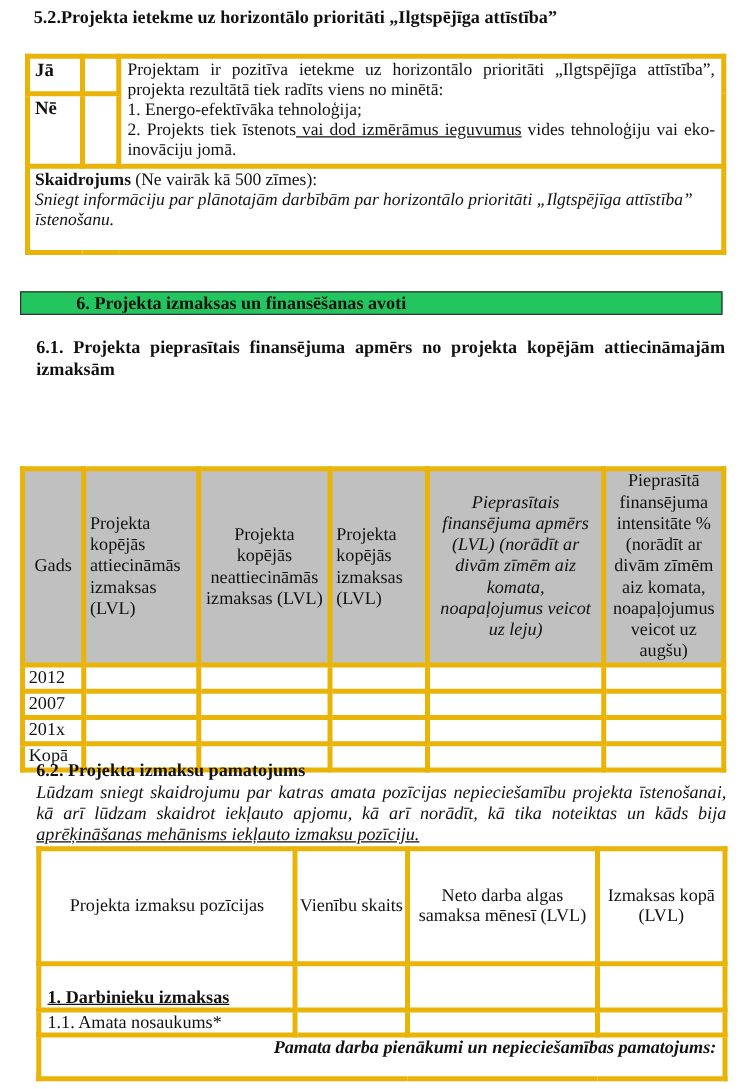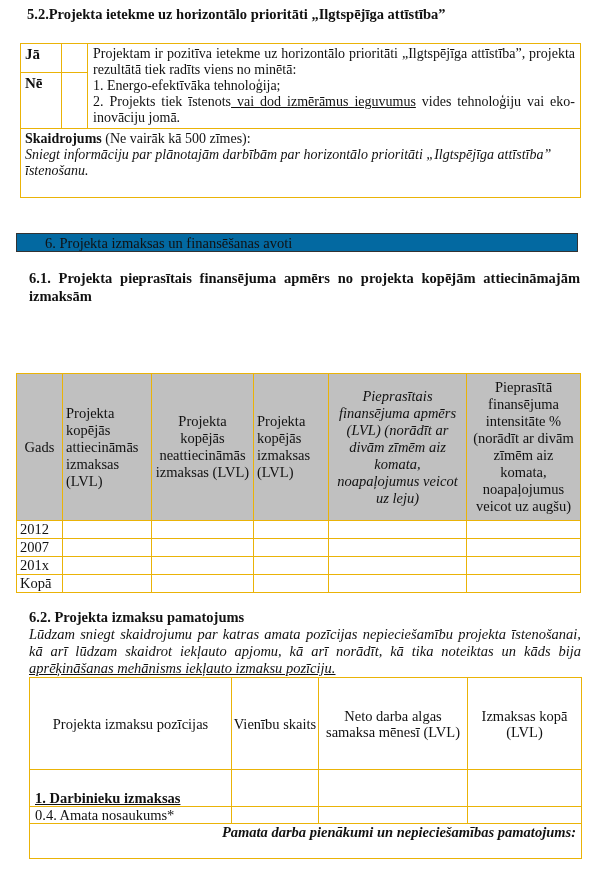--- a/index.html
+++ b/index.html
@@ -1,30 +1,30 @@
 <!DOCTYPE html>
 <html><head>
 <meta charset="utf-8">
 <style>
   html, body { margin:0; padding:0; background:#ffffff; }
   body { width:600px; height:871px; position:relative; overflow:hidden;
          font-family:"Liberation Serif", serif; color:#111; }
   .abs { position:absolute; }
   .h-bold { font-weight:bold; font-size:14.5px; }
   table { border-collapse:collapse; position:absolute; }
-  td, th { border:1px solid #eab308; padding:0; vertical-align:top; }
+  td, th { border:4px solid #eab308; padding:0; vertical-align:top; }
   .t1 td { font-size:14px; line-height:16px; }
   .t1 .lbl { font-weight:bold; font-size:15px; padding:2px 4px; }
   .t1 .txt { padding:2px 5px; text-align:justify; }
   .u { text-decoration:underline; }
   .sk { padding:2px 4px; font-size:15px; line-height:19px; }
   .sk b { font-weight:bold; }
   .it { font-style:italic; }
-  .bar { left:16px; top:233px; width:562px; height:19px; background:#0369a1;
-         border:1px solid #333; font-weight:normal; font-size:14.5px; line-height:19px; box-sizing:border-box; padding-left:28px; }
+  .bar { left:16px; top:233px; width:562px; height:19px; background:#22c55e;
+         border:1px solid #333; font-weight:bold; font-size:14.5px; line-height:19px; box-sizing:border-box; padding-left:44px; }
   .p61 { left:29px; top:269px; width:551px; font-size:14.5px; line-height:18px; text-align:justify; }
   .t2 th { background:#c0c0c0; font-weight:normal; font-size:14.5px; line-height:17px; vertical-align:middle; text-align:center; padding:0 3px; }
   .t2 td { font-size:14.5px; height:17px; line-height:17px; padding:0 3px; }
   .t2 th.left { text-align:left; }
   .p62 { left:29px; top:609px; width:552px; font-size:14.5px; line-height:17px; text-align:justify; }
   .t3 th { font-weight:normal; font-size:14.5px; line-height:16px; text-align:center; vertical-align:middle; }
   .t3 td { font-size:14.5px; line-height:16px; padding:0 5px; }
 </style>
 </head>
 <body>
@@ -119,21 +119,21 @@
     <th style="width:148px;">Neto darba algas samaksa mēnesī (LVL)</th>
     <th>Izmaksas kopā (LVL)</th>
   </tr>
   <tr style="height:37px;">
     <td style="vertical-align:bottom; font-weight:bold;text-decoration:underline;">1. Darbinieku izmaksas</td>
     <td></td>
     <td></td>
     <td></td>
   </tr>
   <tr style="height:17px;">
-    <td>0.4. Amata nosaukums*</td>
+    <td>1.1. Amata nosaukums*</td>
     <td></td>
     <td></td>
     <td></td>
   </tr>
   <tr style="height:35px;">
     <td colspan="4" style="font-weight:bold; font-style:italic;text-align:right;">Pamata darba pienākumi un nepieciešamības pamatojums:</td>
   </tr>
 </tbody>
   </table>
 

